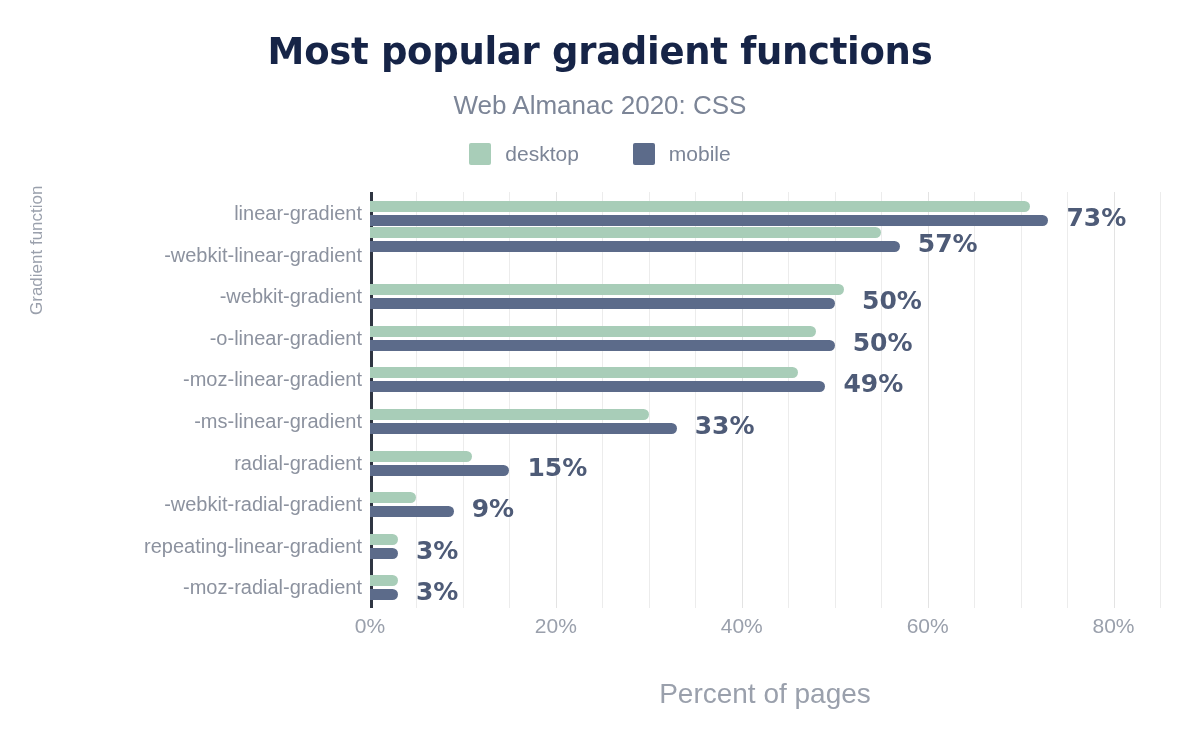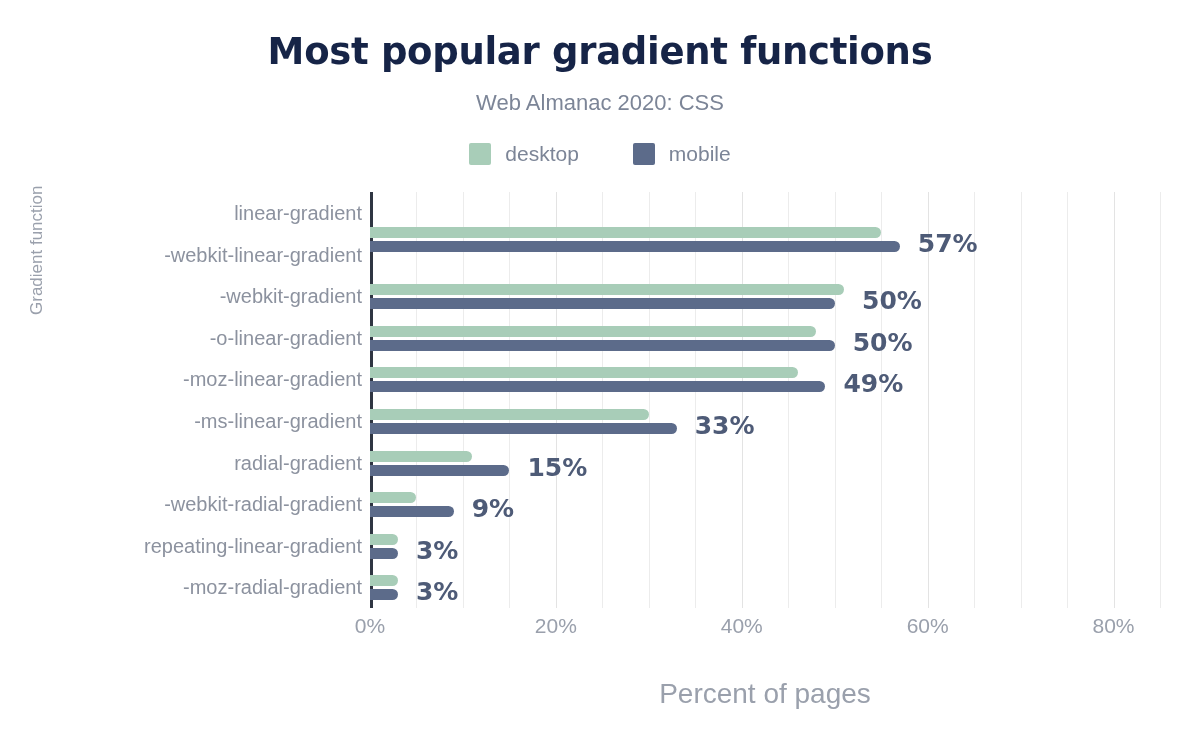--- a/index.html
+++ b/index.html
@@ -15,21 +15,21 @@
   .chart-title {
     position: absolute; top: 30px; left: 0; width: 1200px;
     text-align: center;
     font-size: 37px; font-weight: bold; letter-spacing: -0.3px;
     color: #162447;
     font-family: "DejaVu Sans", sans-serif;
   }
   .chart-subtitle {
     position: absolute; top: 90px; left: 0; width: 1200px;
     text-align: center;
-    font-size: 22px; font-weight: normal;
+    font-size: 26px; font-weight: normal;
     color: #7c8597;
   }
 
   
   .legend {
     position: absolute; top: 142px; left: 0; width: 1200px;
     display: flex; justify-content: center; align-items: center; gap: 54px;
   }
   .legend-item { display: flex; align-items: center; gap: 14px; }
   .legend-swatch { width: 22px; height: 22px; border-radius: 2px; display: block; }
@@ -147,20 +147,25 @@
         <div class="gridline" style="left: 511.176px;"></div>
         <div class="gridline major" style="left: 557.647px;"></div>
         <div class="gridline" style="left: 604.118px;"></div>
         <div class="gridline" style="left: 650.588px;"></div>
         <div class="gridline" style="left: 697.059px;"></div>
         <div class="gridline major" style="left: 743.529px;"></div>
         <div class="gridline" style="left: 790px;"></div>
       </div>
     <div class="axis-line-y"></div>
     <div class="rows">
+        <div class="row" style="top: 0px;">
+          <div class="bar desktop" style="width: 659.882px; background: rgb(168, 205, 184);"></div>
+          <div class="bar mobile" style="width: 678.471px; background: rgb(92, 107, 138);"></div>
+          <div class="value-label" style="left: 696.471px; color: rgb(78, 91, 119);">73%</div>
+        </div>
         <div class="row" style="top: 26px; padding-left: 48px;">
           <div class="bar desktop" style="width: 511.176px; background: rgb(168, 205, 184);"></div>
           <div class="bar mobile" style="width: 529.765px; background: rgb(92, 107, 138);"></div>
           <div class="value-label" style="left: 547.765px; color: rgb(78, 91, 119);">57%</div>
         </div>
         <div class="row" style="top: 83.2px;">
           <div class="bar desktop" style="width: 474px; background: rgb(168, 205, 184);"></div>
           <div class="bar mobile" style="width: 464.706px; background: rgb(92, 107, 138);"></div>
           <div class="value-label" style="left: 492px; color: rgb(78, 91, 119);">50%</div>
         </div>

